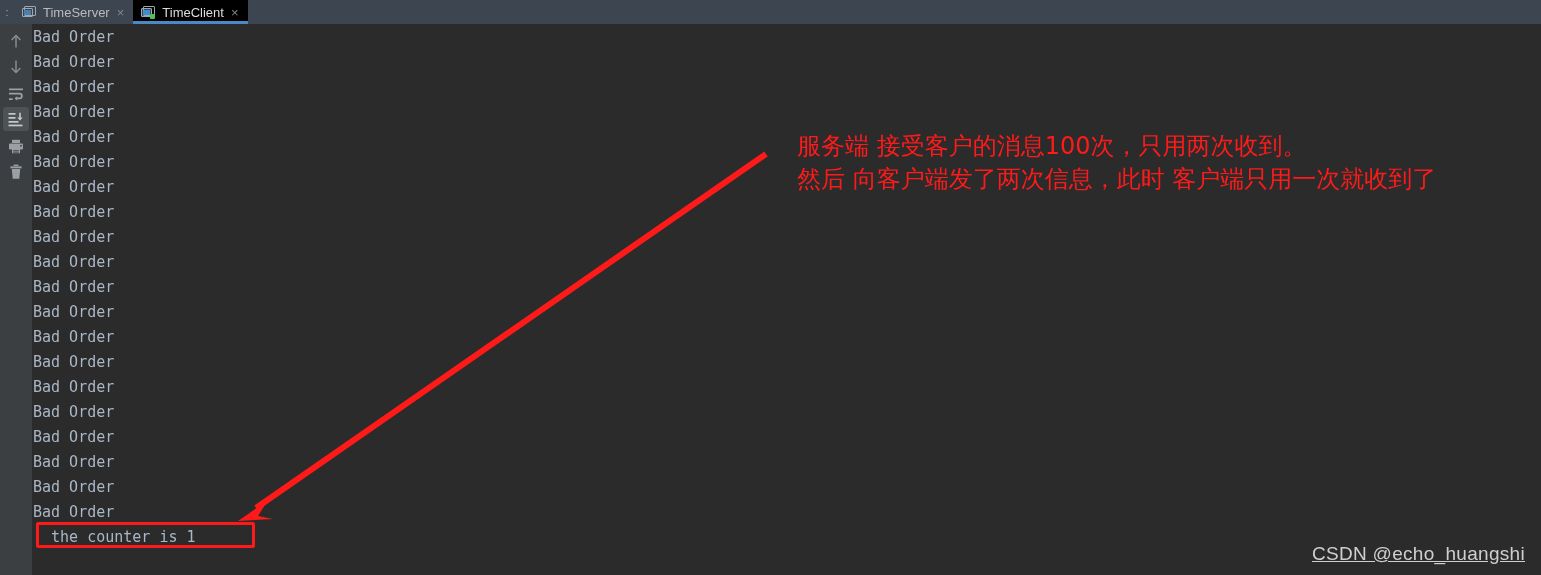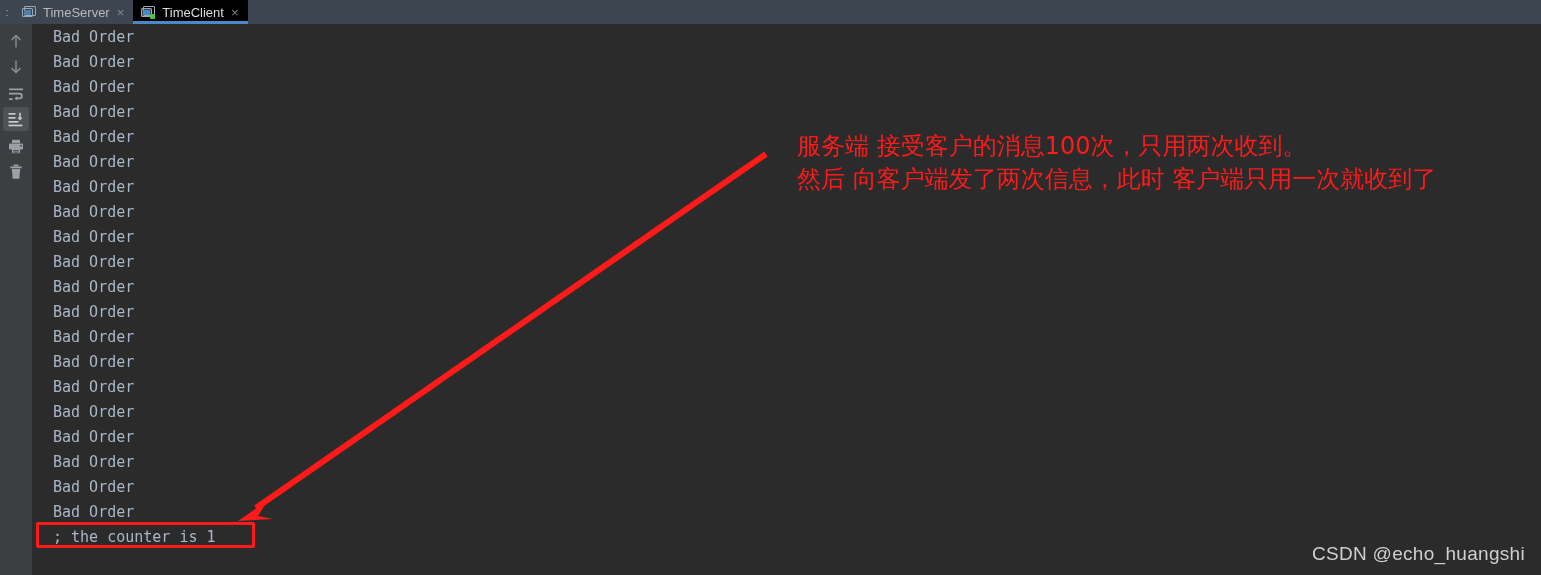--- a/index.html
+++ b/index.html
@@ -151,21 +151,21 @@
     left: 0; top: 0;
     padding-top: 1px;
   }
   .console-line {
     height: 25px;
     line-height: 25px;
     font-family: "DejaVu Sans Mono", monospace;
     font-size: 15px;
     color: #a9b7c6;
     white-space: pre;
-    padding-left: 20px;
+    padding-left: 0;
     box-sizing: border-box;
   }
   .console-line.highlight {
     color: #a9b7c6;
     text-align: center;
   }
 
   
   #overlay {
     position: absolute;
@@ -198,20 +198,21 @@
   
   #watermark {
     position: absolute;
     right: 16px;
     bottom: 10px;
     color: #cfcfcf;
     font-family: "Liberation Sans", sans-serif;
     font-size: 19px;
     letter-spacing: 0.3px;
     white-space: nowrap;
+    text-decoration: underline;
   }
 </style>
 </head>
 <body>
 
 <div id="app">
 
   <div id="tabbar">
     <div class="tabbar-leader">:</div>
 

